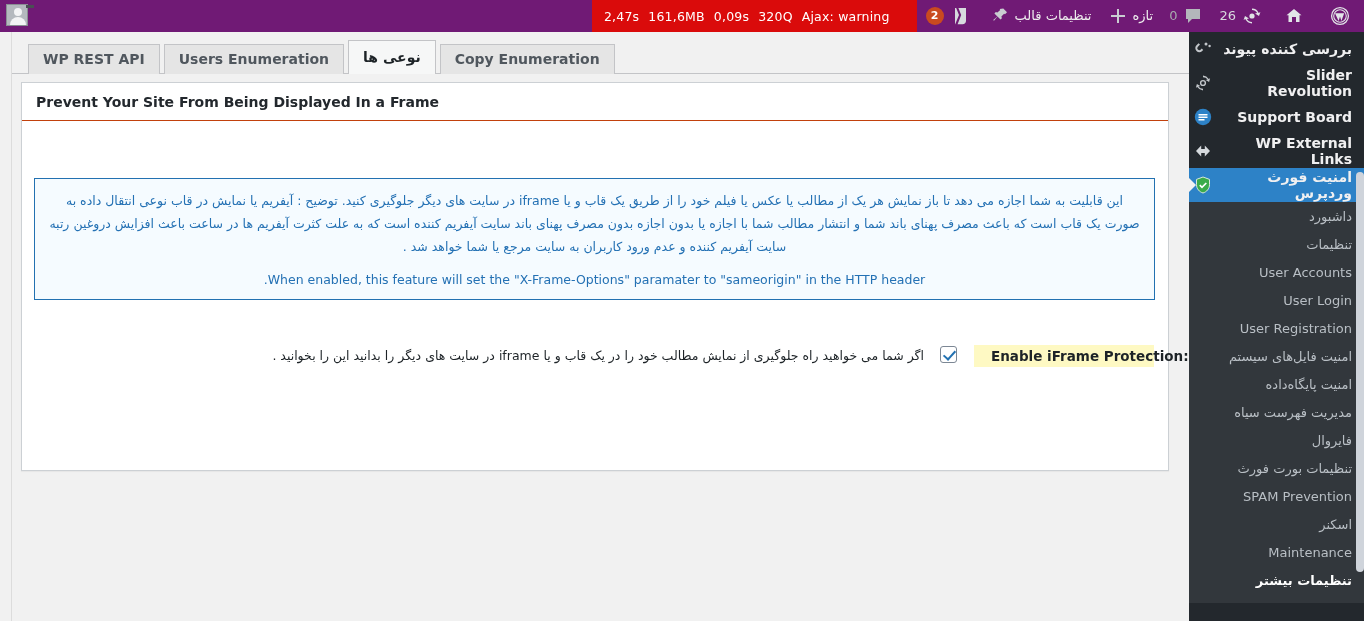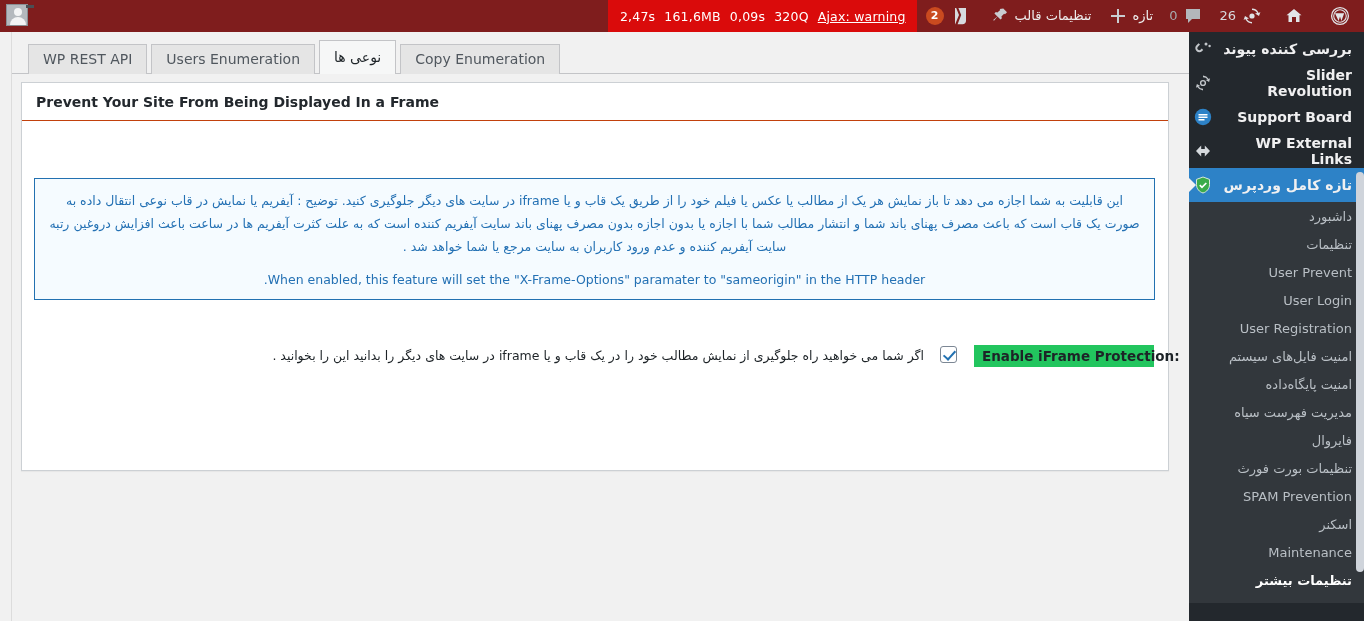--- a/index.html
+++ b/index.html
@@ -9,21 +9,21 @@
     overflow: hidden;
     background: #f1f1f1;
     font-family: "DejaVu Sans", "Liberation Sans", sans-serif;
   }
   body { direction: rtl; }
 
   
   #adminbar {
     position: absolute; top: 0; left: 0;
     width: 1364px; height: 32px;
-    background: #7f1d1d;
+    background: #701a75;
     color: #eee;
     direction: ltr;
     z-index: 50;
   }
   .ab-left {
     position: absolute; left: 6px; top: 4px;
     width: 24px; height: 24px;
   }
   .ab-avatar {
     width: 22px; height: 22px;
@@ -68,21 +68,21 @@
   .qm-block {
     display: flex; align-items: center;
     background: #da0b0b; color: #fff;
     height: 32px; padding: 0 11px 0 12px;
     font-size: 12.5px; letter-spacing: .2px;
     font-family: "DejaVu Sans", "Liberation Sans", sans-serif;
     white-space: nowrap;
     cursor: pointer;
   }
   .qm-block span { margin-right: 9px; }
-  .qm-block span:last-child { margin-right: 0; text-decoration: underline; }
+  .qm-block span:last-child { margin-right: 16px; }
   .ab-badge {
     display: inline-flex; align-items: center; justify-content: center;
     min-width: 18px; height: 18px; border-radius: 9px;
     background: #ca4a1f; color: #fff;
     font-size: 11px; font-weight: bold; padding: 0 5px;
   }
   .ab-count { color: #a7aaad; font-size: 13px; margin-right: 6px; }
   .ab-num { color: #d7dade; font-size: 13px; margin-right: 6px; }
 
   
@@ -159,21 +159,21 @@
   .nav-tab {
     height: 30px;
     line-height: 28px;
     padding: 0 14px;
     margin: 0 0 0 4px;
     background: #e5e5e5;
     border: 1px solid #c3c4c7;
     border-bottom: none;
     color: #50575e;
     font-size: 14px;
-    font-weight: 400;
+    font-weight: 700;
     white-space: nowrap;
     cursor: pointer;
   }
   .nav-tab.active {
     background: #f6f7f7;
     color: #1d2327;
     height: 34px;
     line-height: 32px;
   }
   .nav-tab.rtl { direction: rtl; }
@@ -230,28 +230,28 @@
   
   #formrow {
     position: absolute; top: 262px; right: 0; left: 0;
     display: flex; flex-direction: row;
     align-items: flex-start;
     direction: rtl;
   }
   .field-label {
     width: 180px;
     text-align: left;
-    padding-left: 8px;
+    padding-left: 17px;
     font-size: 13.5px;
     font-weight: bold;
     color: #1d2327;
     direction: ltr;
     line-height: 22px;
     white-space: nowrap;
-    background: #22c55e;
+    background: #fef9c3;
     margin-right: 14px;
     display: inline-block;
   }
   .label-cell {
     width: 200px; display: flex; justify-content: flex-start;
     padding-right: 0;
   }
   .cb-cell {
     width: 40px; display: flex; justify-content: center; padding-top: 1px;
   }
@@ -431,33 +431,33 @@
     <span class="mt-label">WP External Links</span>
     <span class="mt-icon">
       <svg class="icon-w" viewBox="0 0 20 20">
           <path d="M8.2 4.5 3 10l5.2 5.5V12H10V8H8.2z" fill="#d5d9dd"></path>
           <path d="M11.8 4.5 17 10l-5.2 5.5V12H10V8h1.8z" fill="#d5d9dd"></path>
         </svg>
     </span>
   </div>
 
   <div class="menu-top current">
-    <span class="mt-label">تازه کامل وردپرس</span>
+    <span class="mt-label">امنیت فورث وردپرس</span>
     <span class="mt-icon">
       <svg class="icon-w" viewBox="0 0 20 20">
           <path d="M10 2 3.5 4.4v5.3c0 4 2.8 7.2 6.5 8.3 3.7-1.1 6.5-4.3 6.5-8.3V4.4z" fill="#3aab4a" stroke="#d8e8da" stroke-width="1"></path>
           <path d="M6.8 10.1 9 12.3l4.3-4.3" fill="none" stroke="#fff" stroke-width="1.7"></path>
         </svg>
     </span>
   </div>
 
   <div class="submenu">
     <div class="sub-item">داشبورد</div>
     <div class="sub-item">تنظیمات</div>
-    <div class="sub-item">User Prevent</div>
+    <div class="sub-item">User Accounts</div>
     <div class="sub-item">User Login</div>
     <div class="sub-item">User Registration</div>
     <div class="sub-item">امنیت فایل‌های سیستم</div>
     <div class="sub-item">امنیت پایگاه‌داده</div>
     <div class="sub-item">مدیریت فهرست سیاه</div>
     <div class="sub-item">فایروال</div>
     <div class="sub-item">تنظیمات بورت فورث</div>
     <div class="sub-item">SPAM Prevention</div>
     <div class="sub-item">اسکنر</div>
     <div class="sub-item">Maintenance</div>

